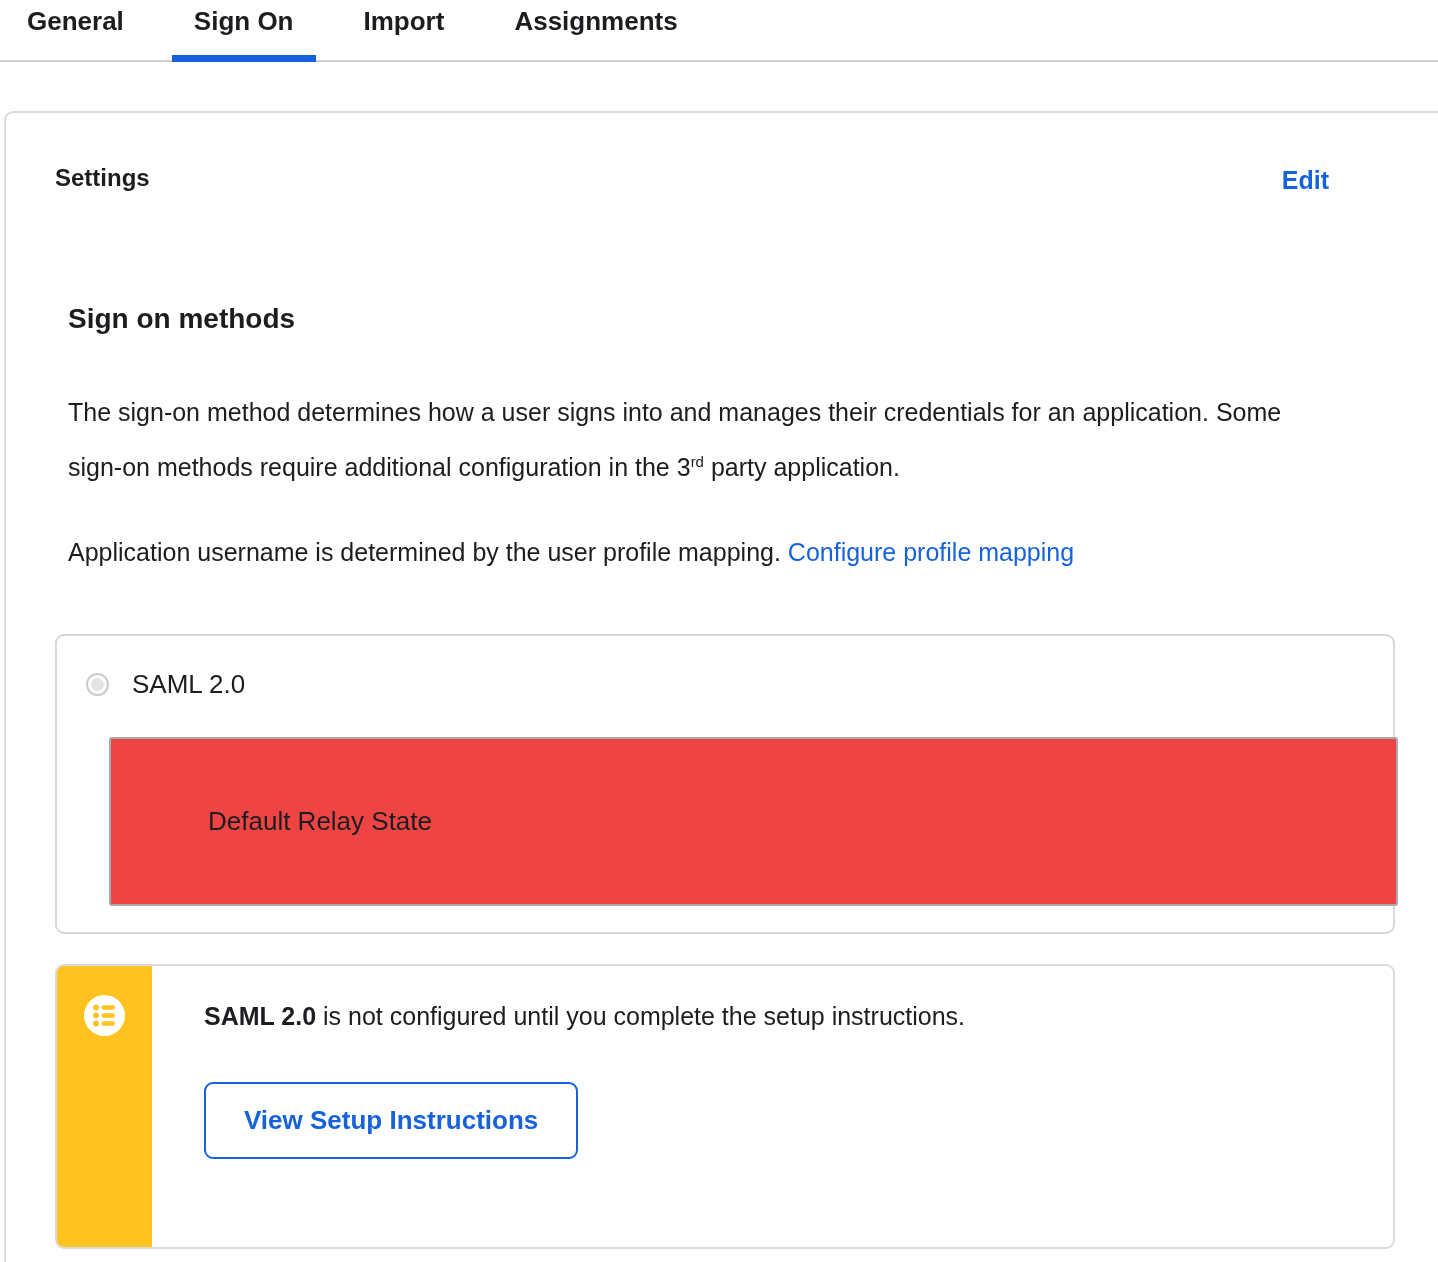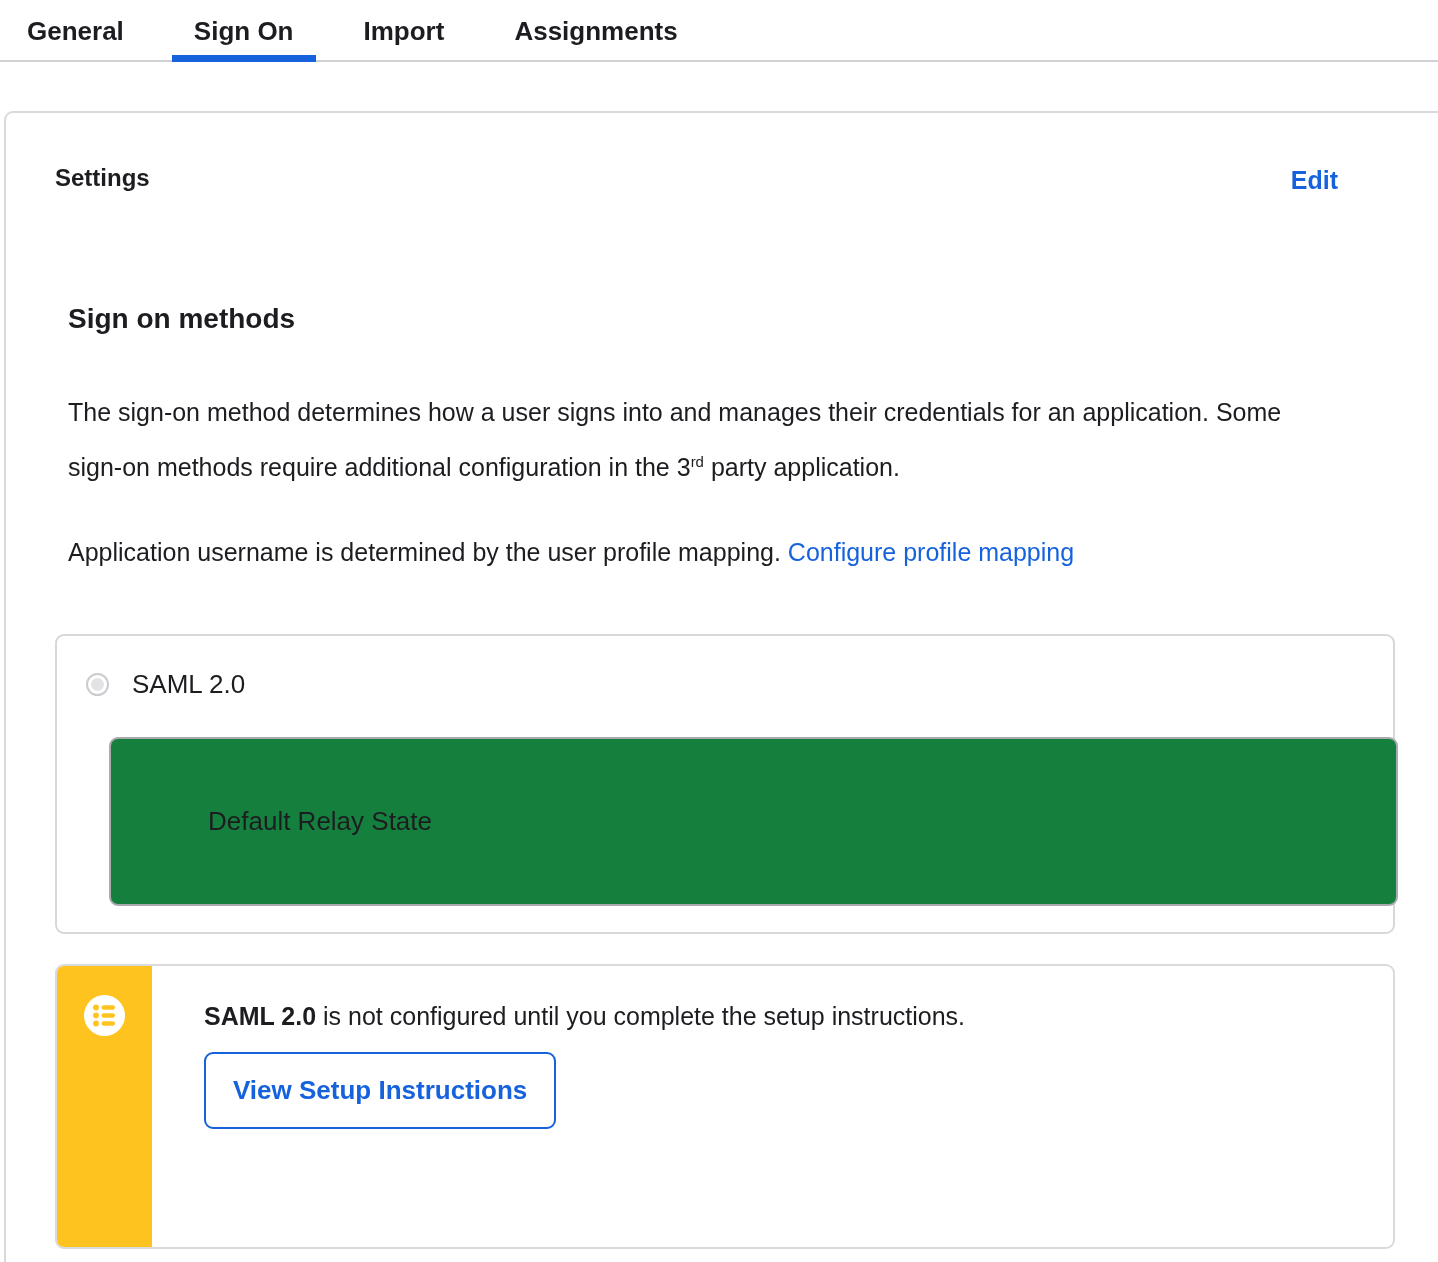--- a/index.html
+++ b/index.html
@@ -16,21 +16,21 @@
     display: flex;
     align-items: stretch;
     height: 62px;
     border-bottom: 2px solid #d1d1d4;
     padding-left: 5px;
   }
   .tab {
     position: relative;
     display: flex;
     align-items: flex-start;
-    padding: 16px 22px 0 22px;
+    padding: 6px 22px 0 22px;
     margin-right: 26px;
     font-size: 26px;
     font-weight: bold;
     color: #1d1d21;
     cursor: pointer;
     white-space: nowrap;
   }
   .tab.active::after {
     content: "";
     position: absolute;
@@ -63,21 +63,21 @@
   }
   .card-title {
     font-size: 24px;
     font-weight: bold;
     line-height: 40px;
   }
   .edit-link {
     font-size: 25px;
     font-weight: bold;
     color: #1662dd;
-    margin-right: 12px;
+    margin-right: 21px;
     margin-top: 8px;
     text-decoration: none;
     cursor: pointer;
   }
 
   .section-title {
     margin-top: 104px;
     margin-left: 13px;
     font-size: 28px;
     font-weight: bold;
@@ -132,24 +132,24 @@
   .radio-label {
     margin-left: 23px;
     font-size: 26px;
   }
   .field-box {
     margin-top: 37px;
     margin-left: 23px;
     width: 1289px;
     height: 169px;
     border: 2px solid #a9a9b0;
-    border-radius: 9px;
+    border-radius: 3px;
     display: flex;
     align-items: center;
-    background: #15803d;
+    background: #ef4444;
   }
   .field-label {
     margin-left: 97px;
     font-size: 26px;
   }
 
   
   .callout {
     margin-top: 30px;
     width: 1340px;
@@ -172,22 +172,22 @@
     flex: 1;
     padding: 34px 40px 40px 52px;
   }
   .callout-text {
     font-size: 25px;
     line-height: 32px;
   }
   .callout-text b { font-weight: bold; }
   .setup-btn {
     display: inline-block;
-    margin-top: 20px;
-    padding: 21px 27px;
+    margin-top: 50px;
+    padding: 21px 38px;
     border: 2px solid #1662dd;
     border-radius: 9px;
     background: #ffffff;
     color: #1662dd;
     font-family: "Liberation Sans", sans-serif;
     font-size: 26px;
     font-weight: bold;
     cursor: pointer;
   }
   .callout-footer {

